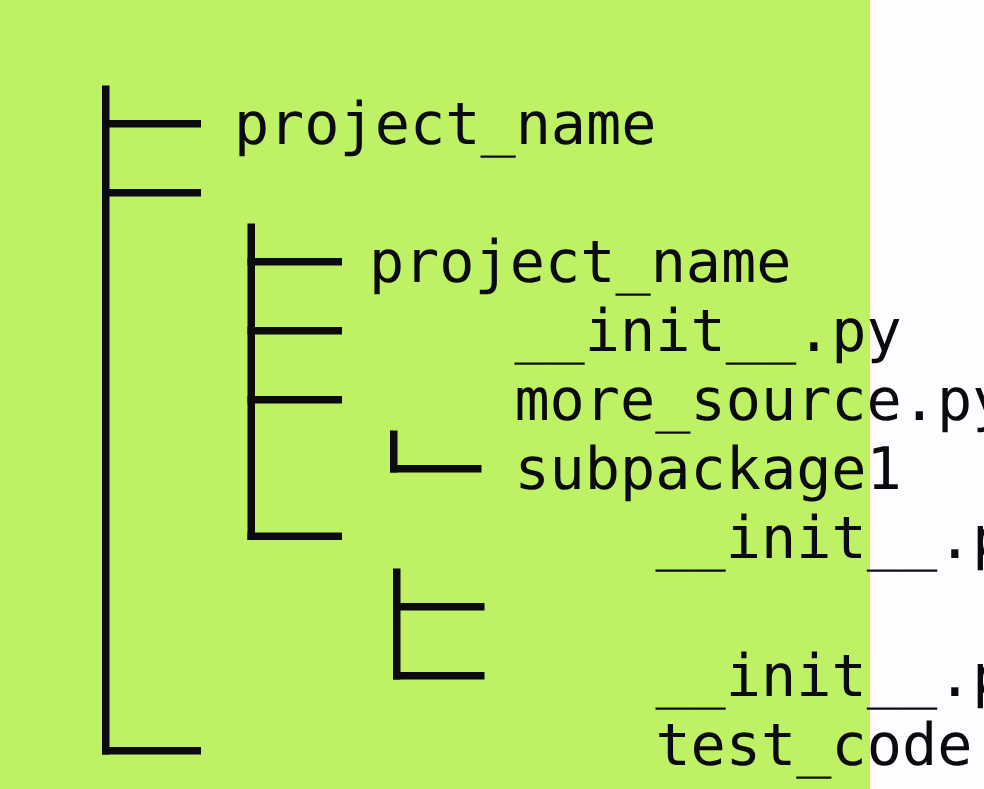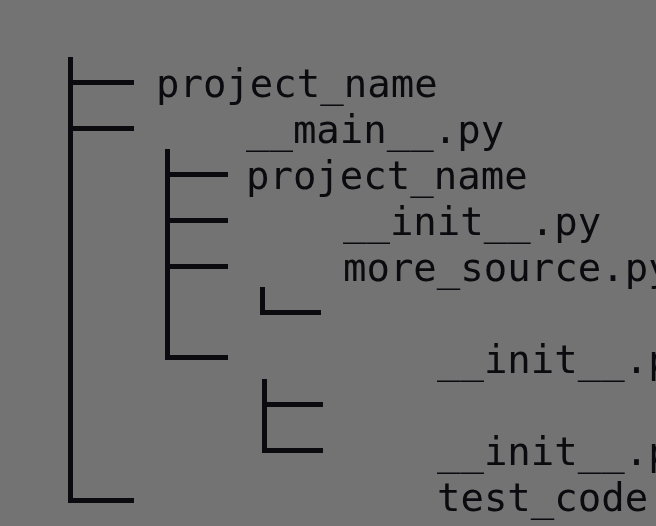--- a/index.html
+++ b/index.html
@@ -10,23 +10,23 @@
   body {
     width: 656px;
     height: 526px;
     background: #fdfcfe;
     overflow: hidden;
     font-family: "DejaVu Sans Mono", "Liberation Mono", monospace;
   }
 
   #tree-figure {
     position: relative;
-    width: 656px;
+    width: 580px;
     height: 526px;
-    background: #737373;
+    background: #bef264;
   }
 
   
   .tree-row {
     position: absolute;
     left: 0;
     height: 46px;
     line-height: 46px;
     white-space: pre;
     font-family: "DejaVu Sans Mono", "Liberation Mono", monospace;
@@ -74,36 +74,36 @@
   <div class="branch-arm" style="left:260px; top:310px; width:61px;"></div>
 
   <div class="branch-stem" style="left:262px; top:379px; height:74px;"></div>
   <div class="branch-arm" style="left:262px; top:402px; width:61px;"></div>
   <div class="branch-arm" style="left:262px; top:448px; width:61px;"></div>
 
   <div class="tree-row" style="left:62px; top:15px;">
     <span class="tree-label">project_name</span>
   </div>
 
-  <div class="tree-row" style="left:152px; top:61px;">
-    <span class="tree-label">__main__.py</span>
-  </div>
 
   <div class="tree-row" style="left:152px; top:107px;">
     <span class="tree-label">project_name</span>
   </div>
 
   <div class="tree-row" style="left:249px; top:153px;">
     <span class="tree-label">__init__.py</span>
   </div>
 
   <div class="tree-row" style="left:249px; top:199px;">
     <span class="tree-label">more_source.py</span>
   </div>
 
+  <div class="tree-row" style="left:249px; top:245px;">
+    <span class="tree-label">subpackage1</span>
+  </div>
 
   <div class="tree-row" style="left:343px; top:291px;">
     <span class="tree-label">__init__.py</span>
   </div>
 
 
   <div class="tree-row" style="left:343px; top:383px;">
     <span class="tree-label">__init__.py</span>
   </div>
 

